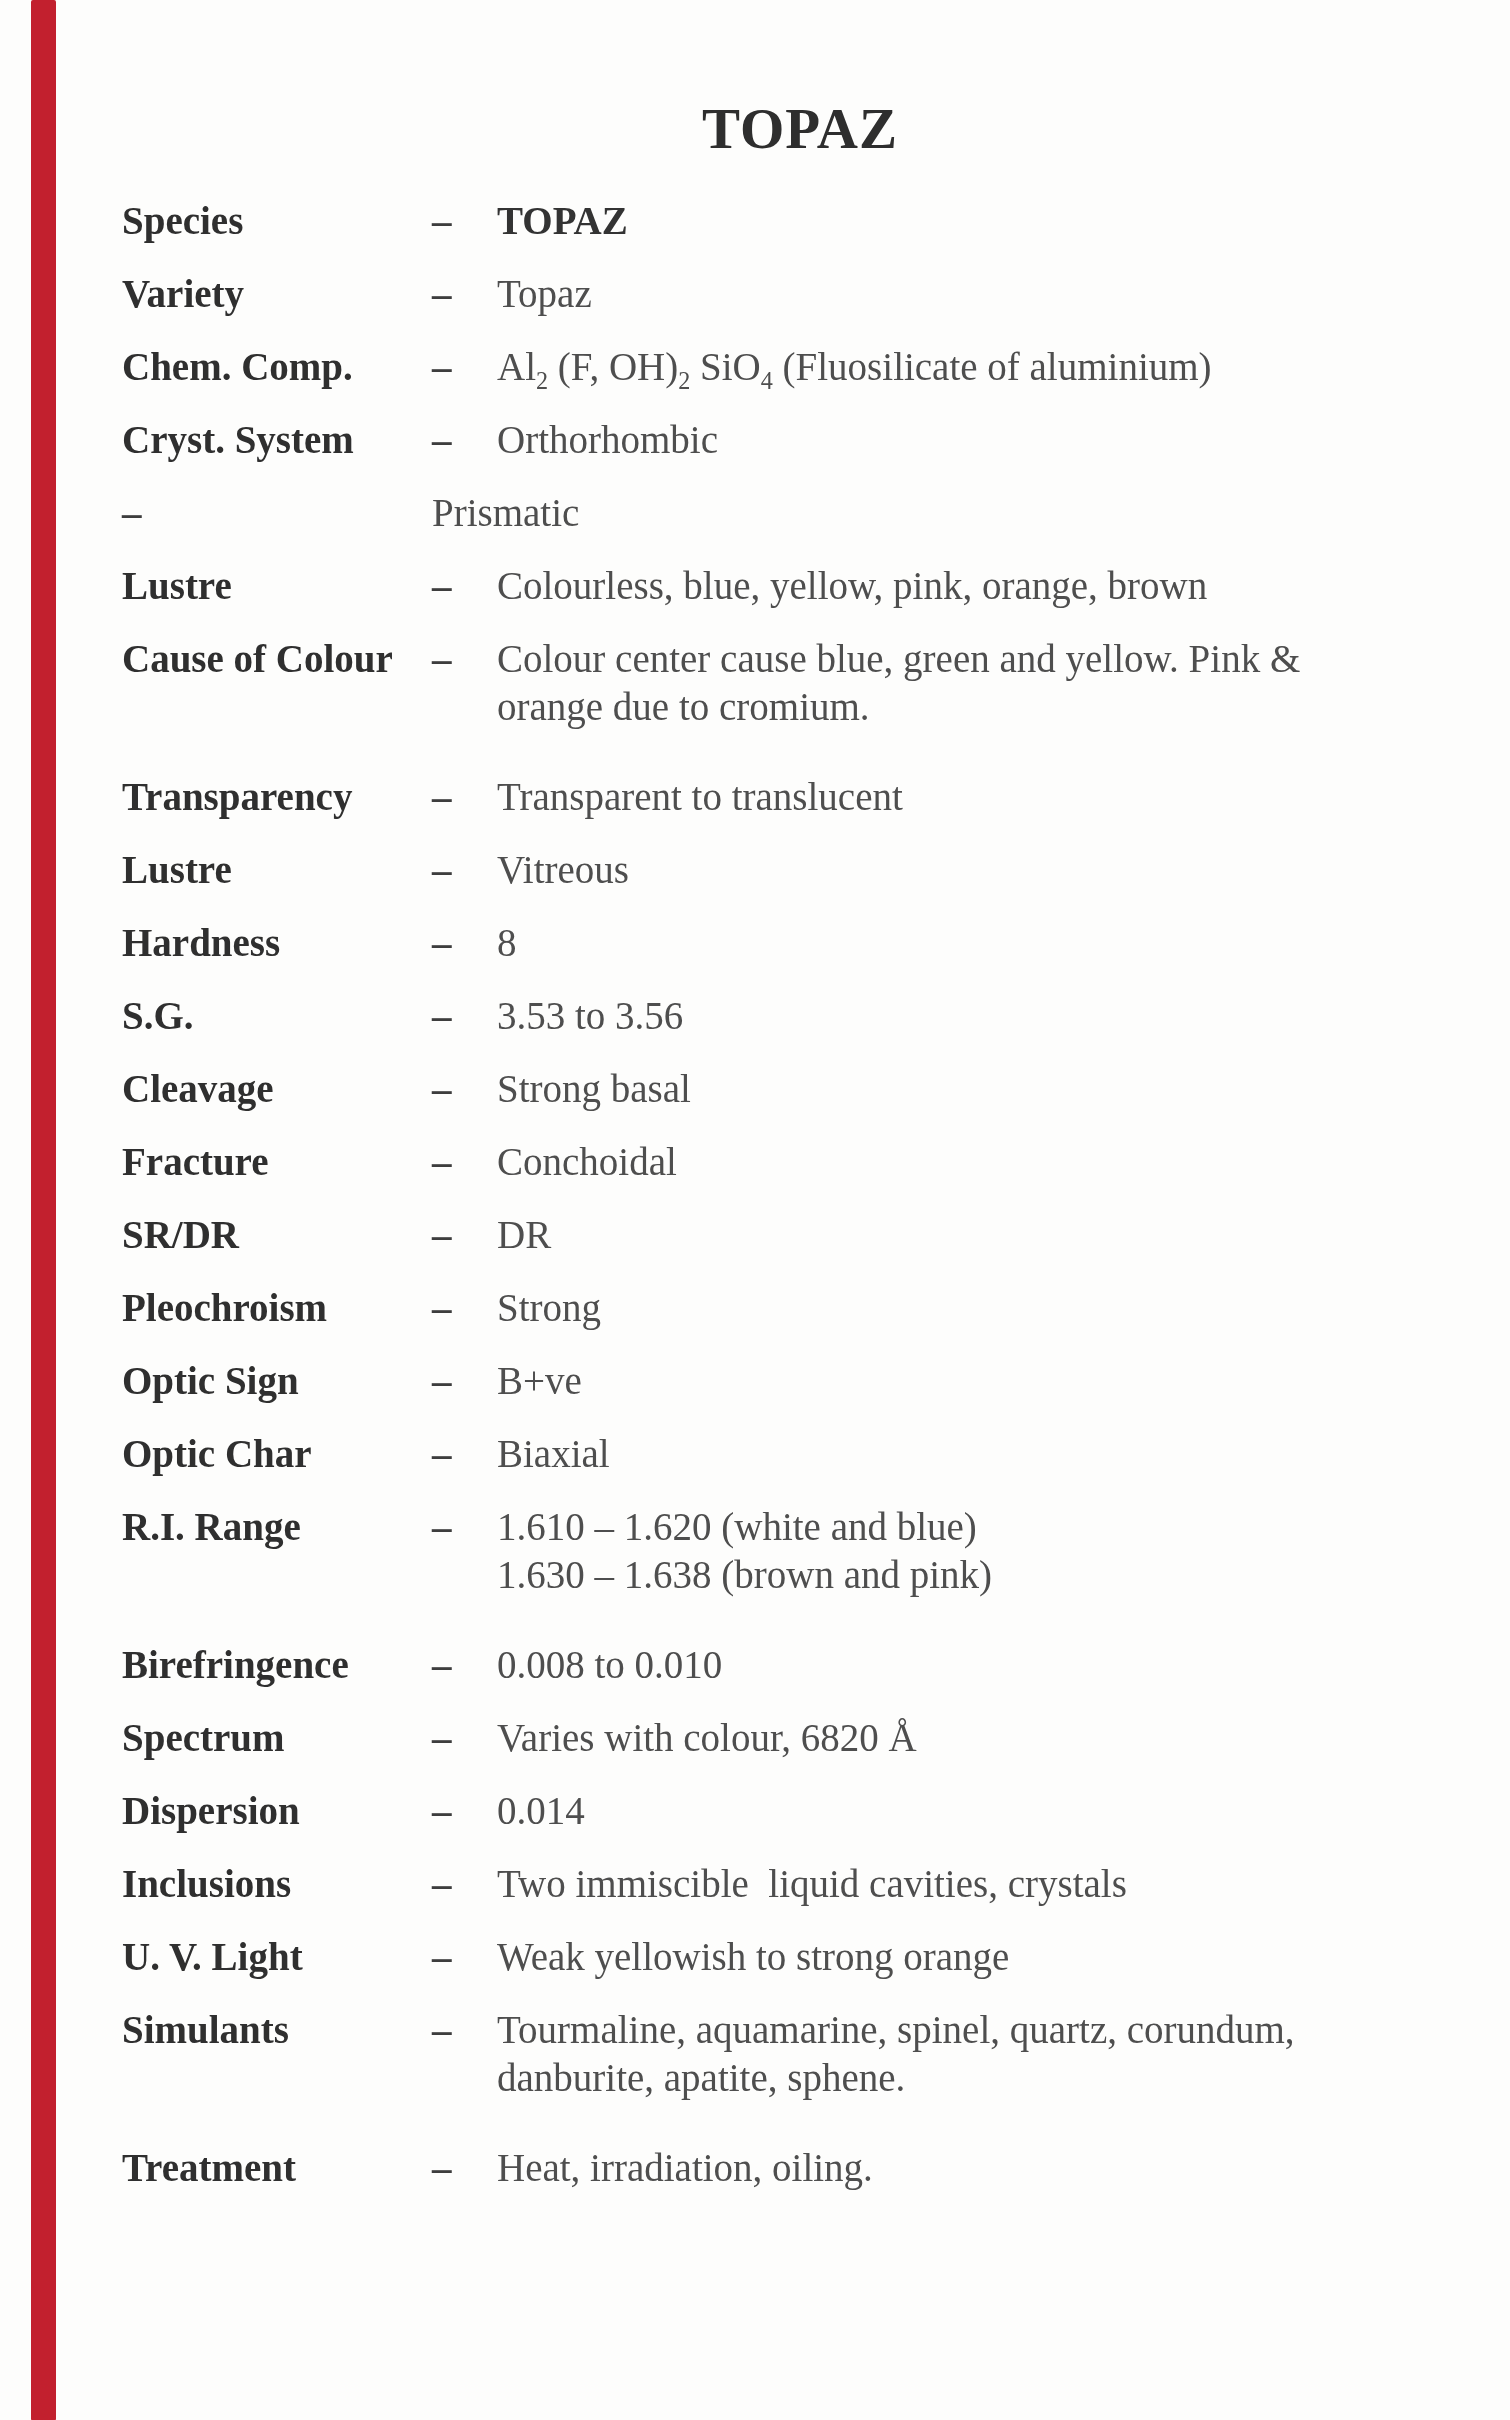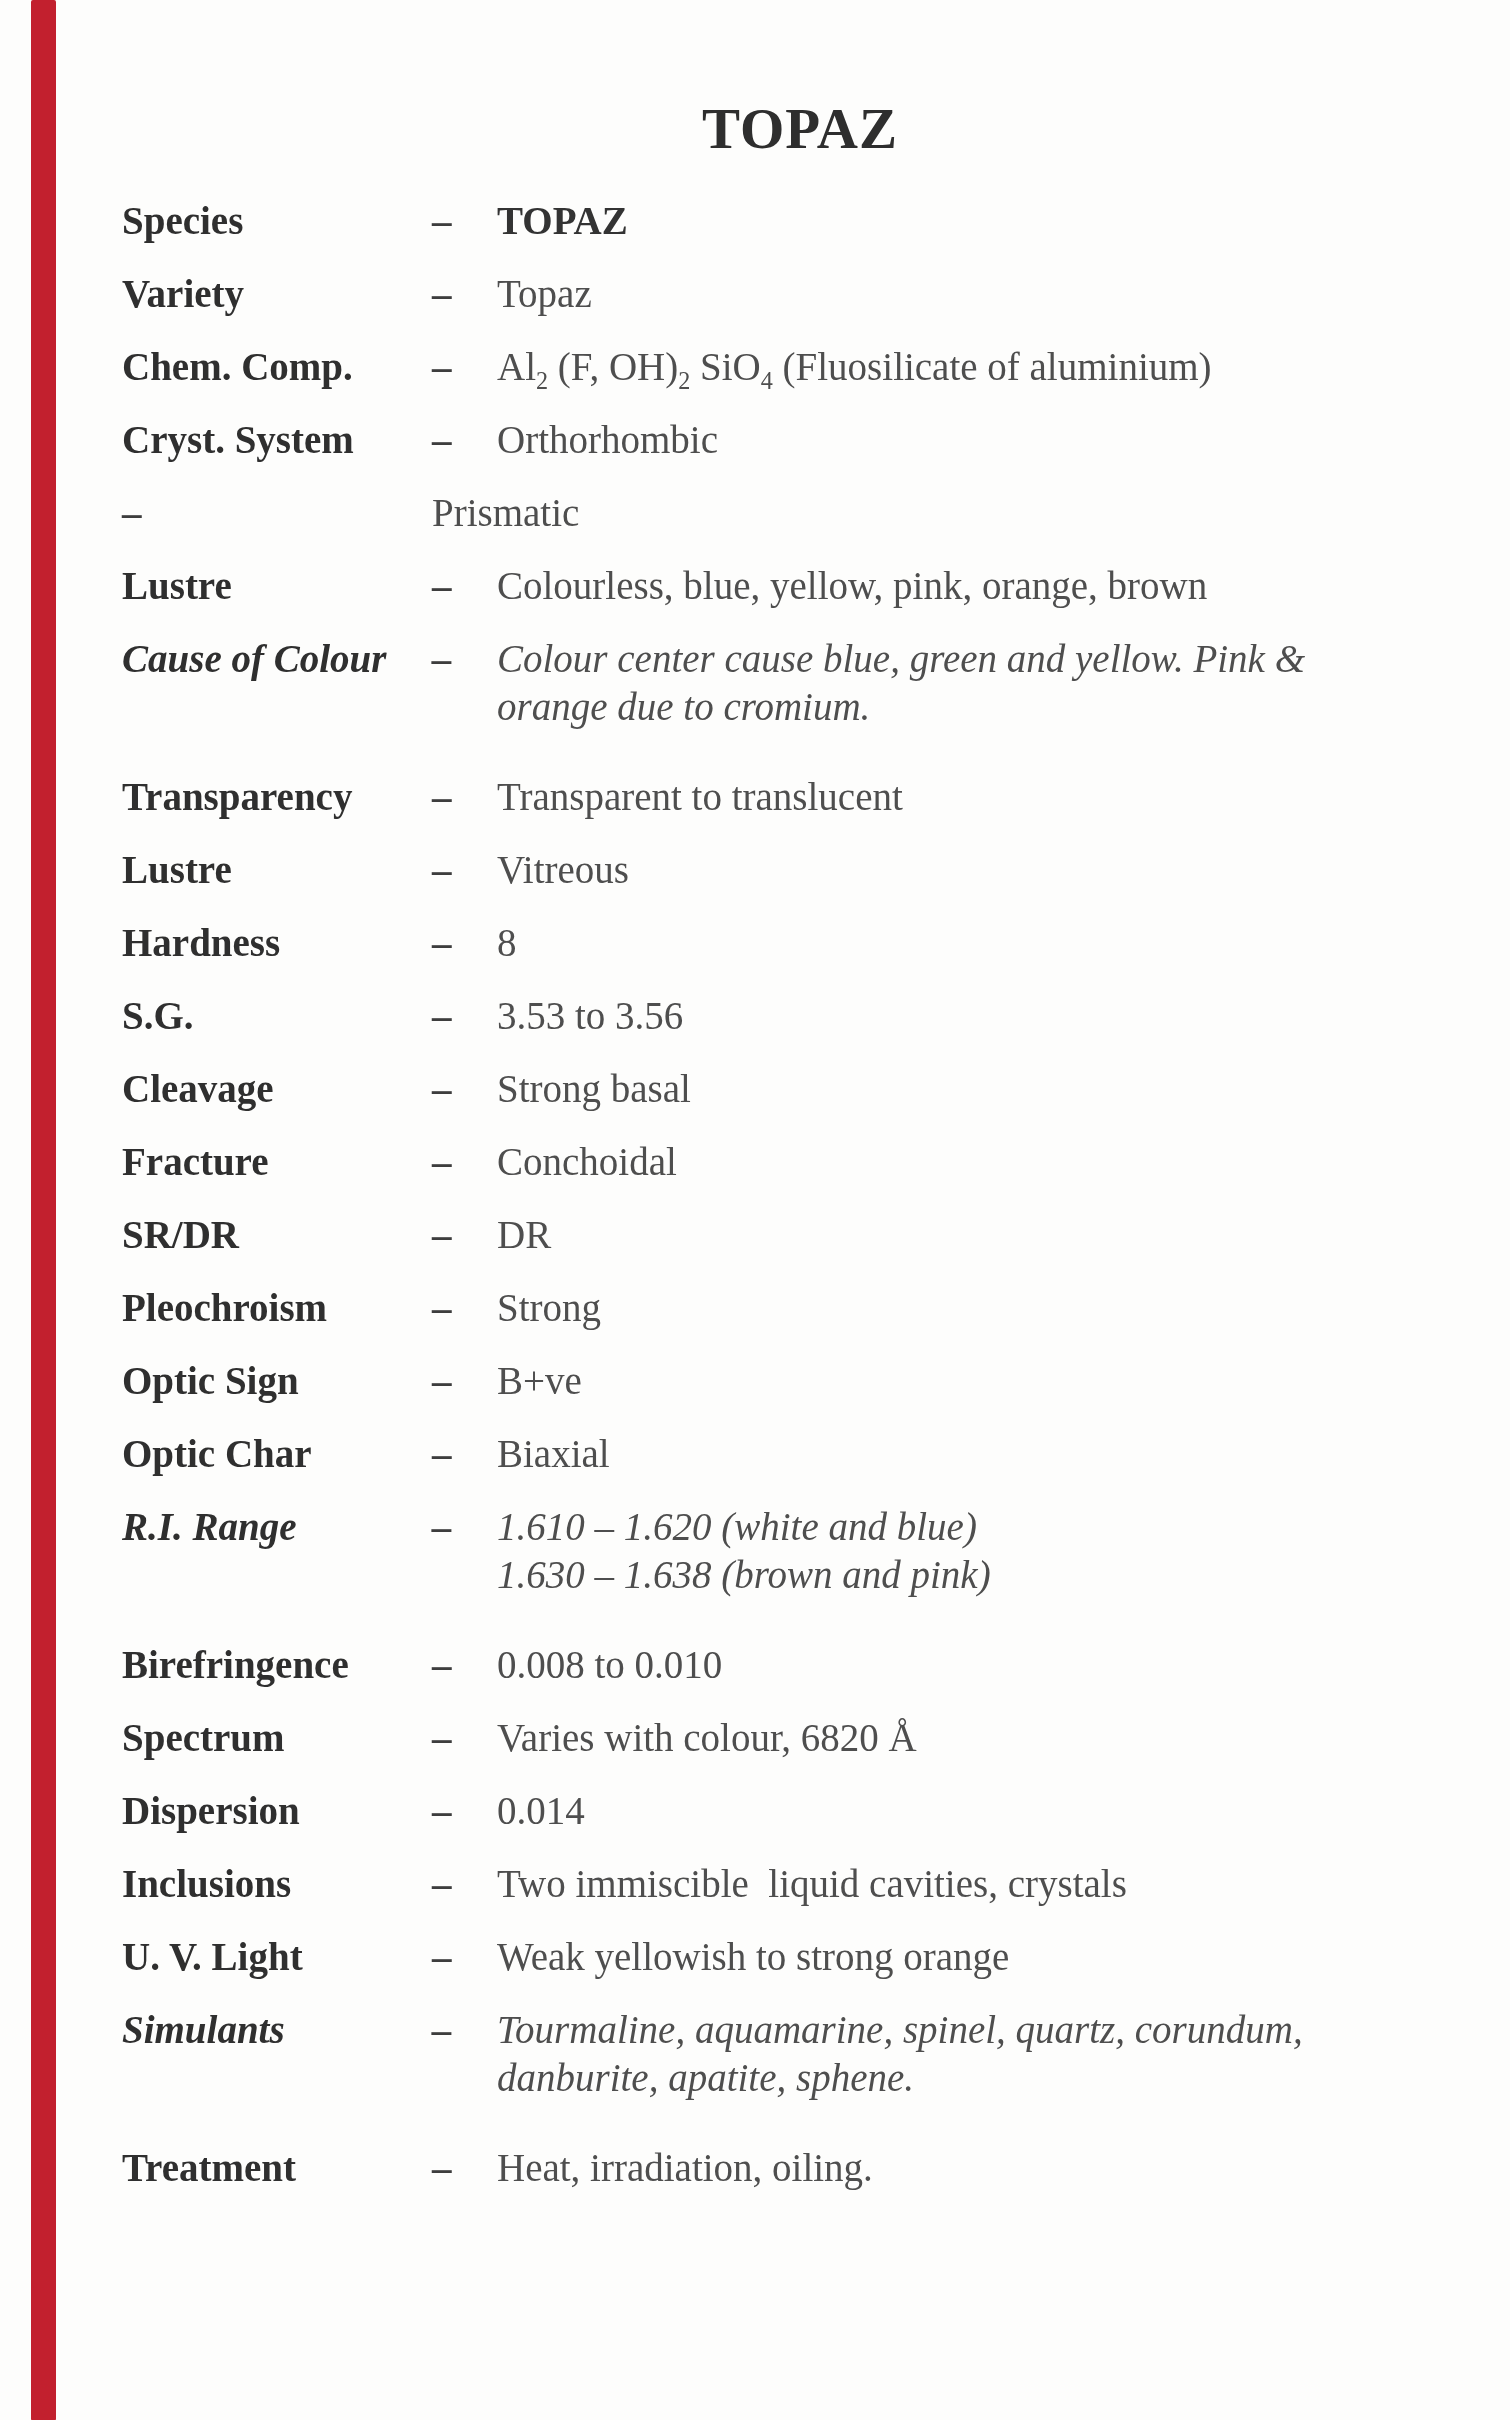--- a/index.html
+++ b/index.html
@@ -48,21 +48,20 @@
     width: 1360px;
   }
   .row {
     display: grid;
     grid-template-columns: 310px 65px auto;
     align-items: start;
     height: 73px;
   }
   .row.two-line {
     height: 138px;
-    font-style: italic;
   }
   .label {
     font-weight: bold;
     font-size: 39px;
     line-height: 48px;
     color: #2f2f2f;
     white-space: nowrap;
   }
   .dash {
     font-size: 39px;

